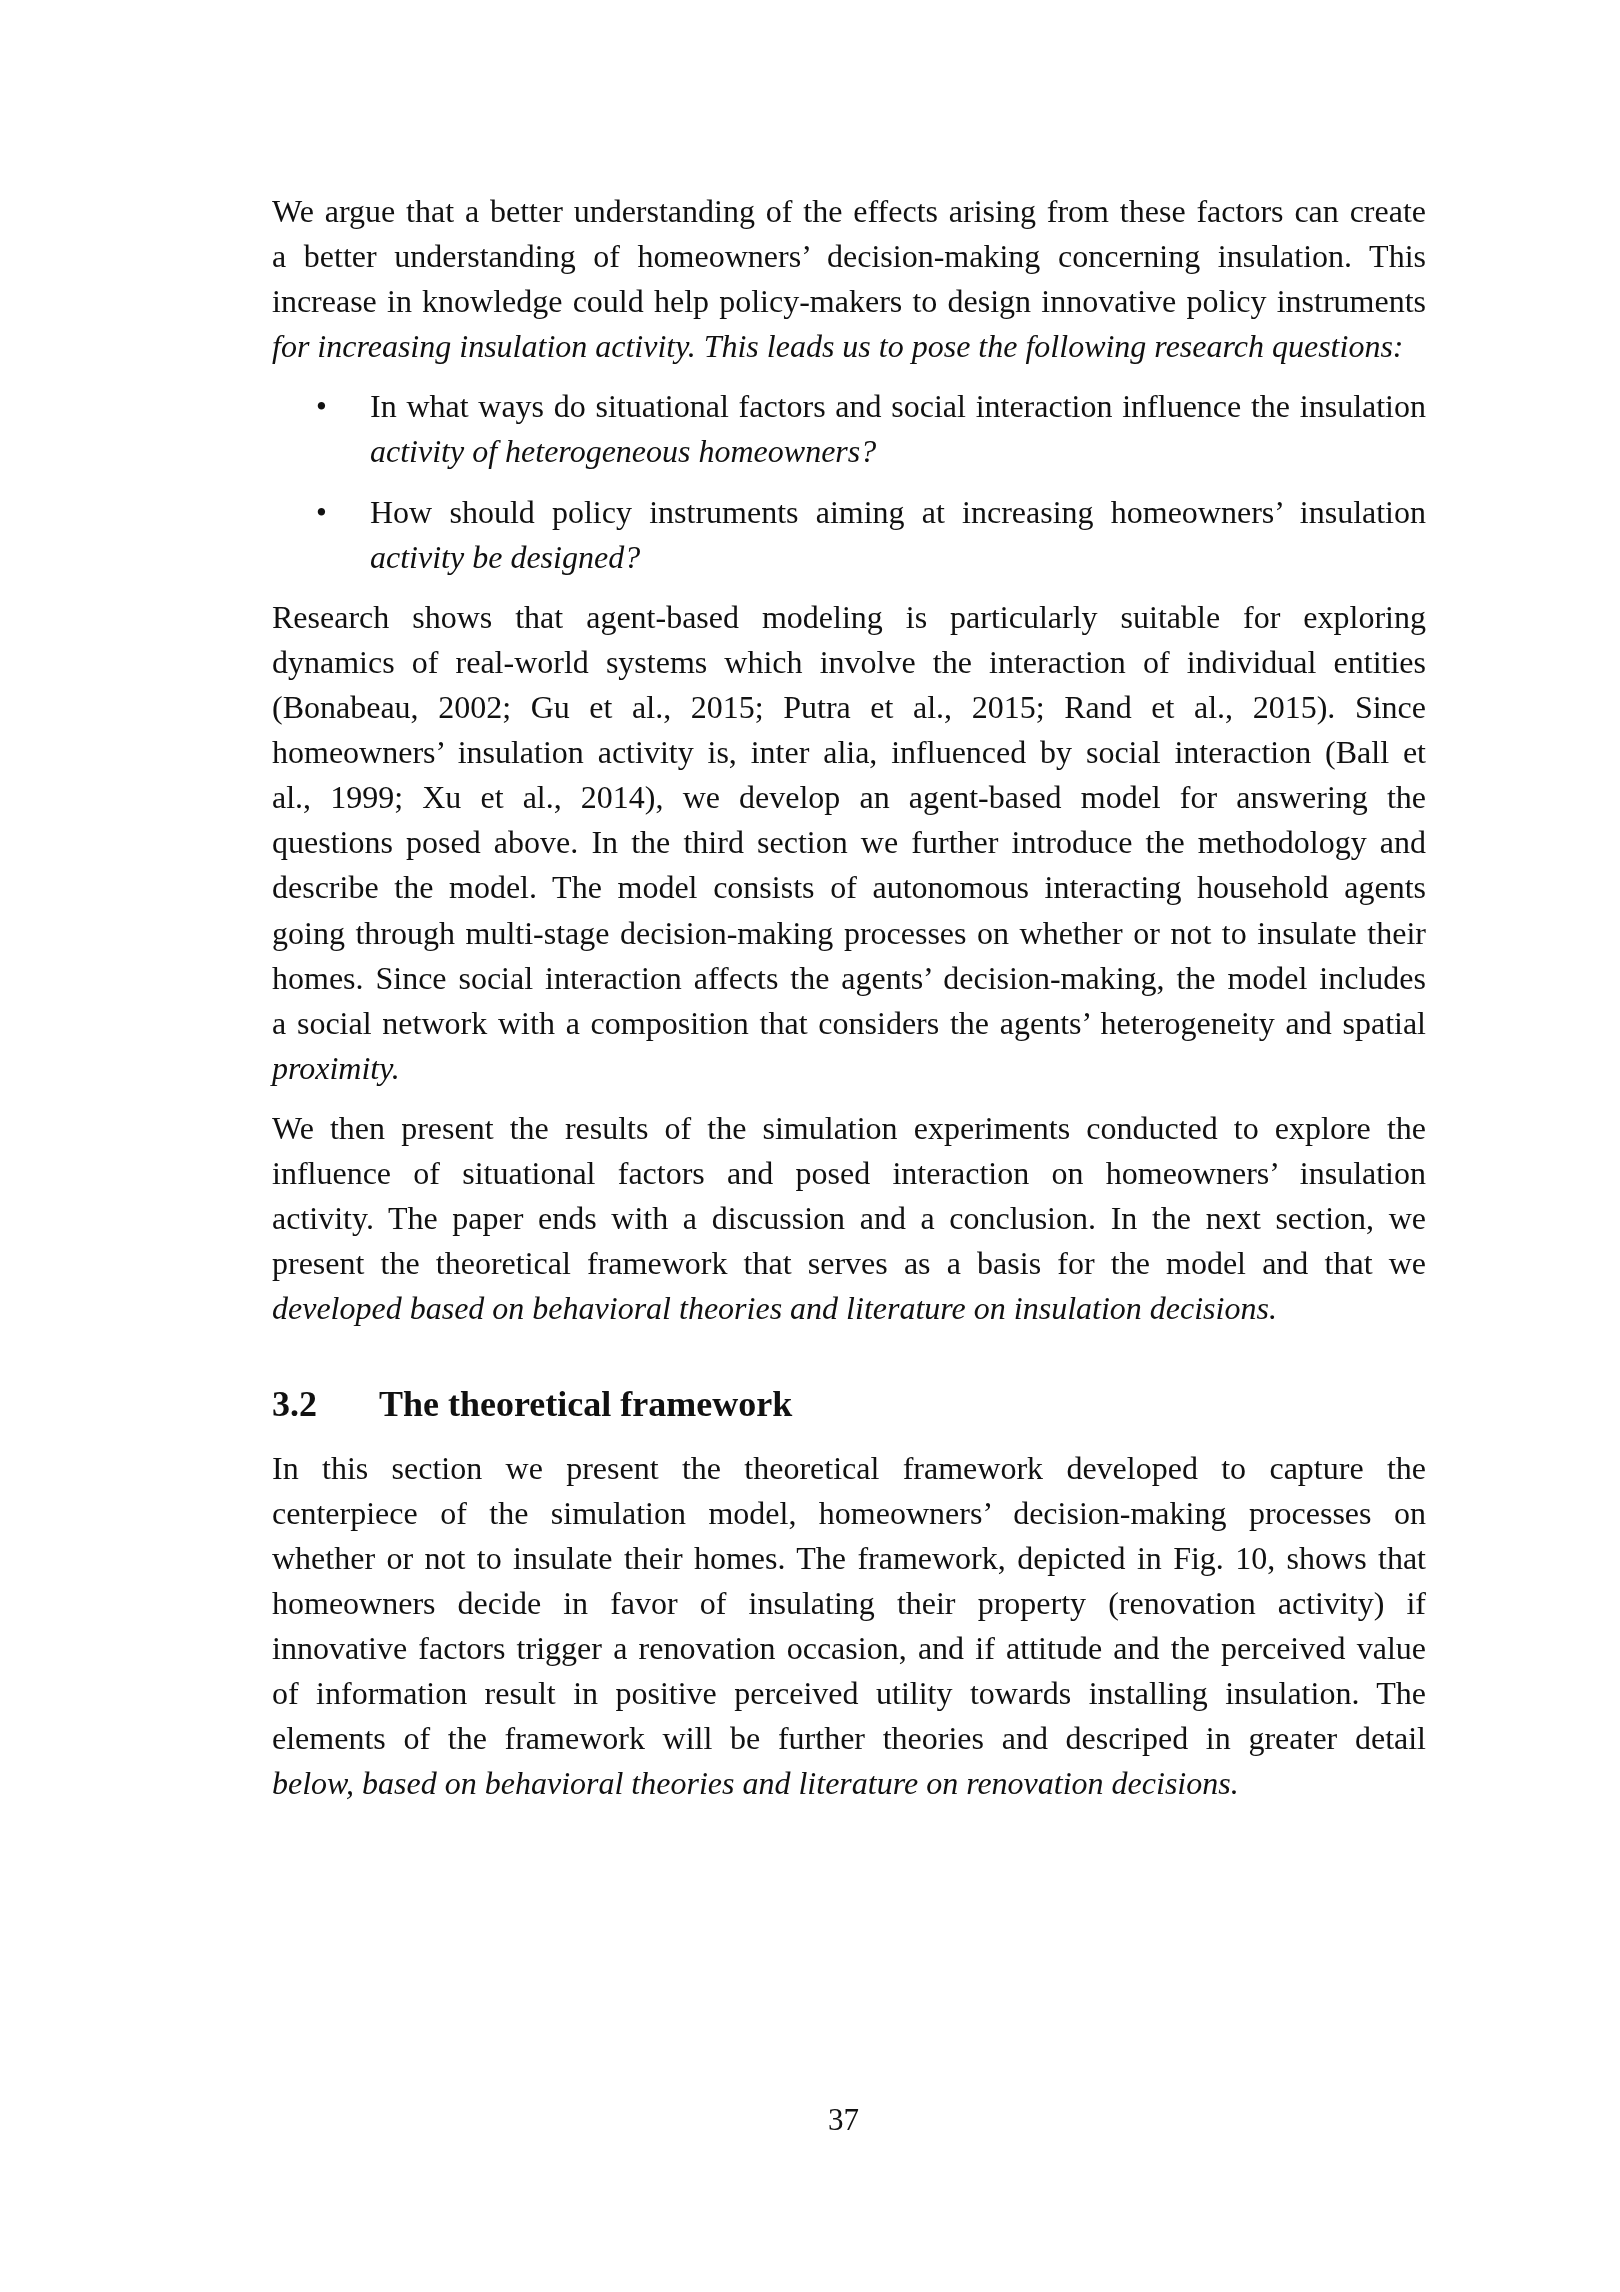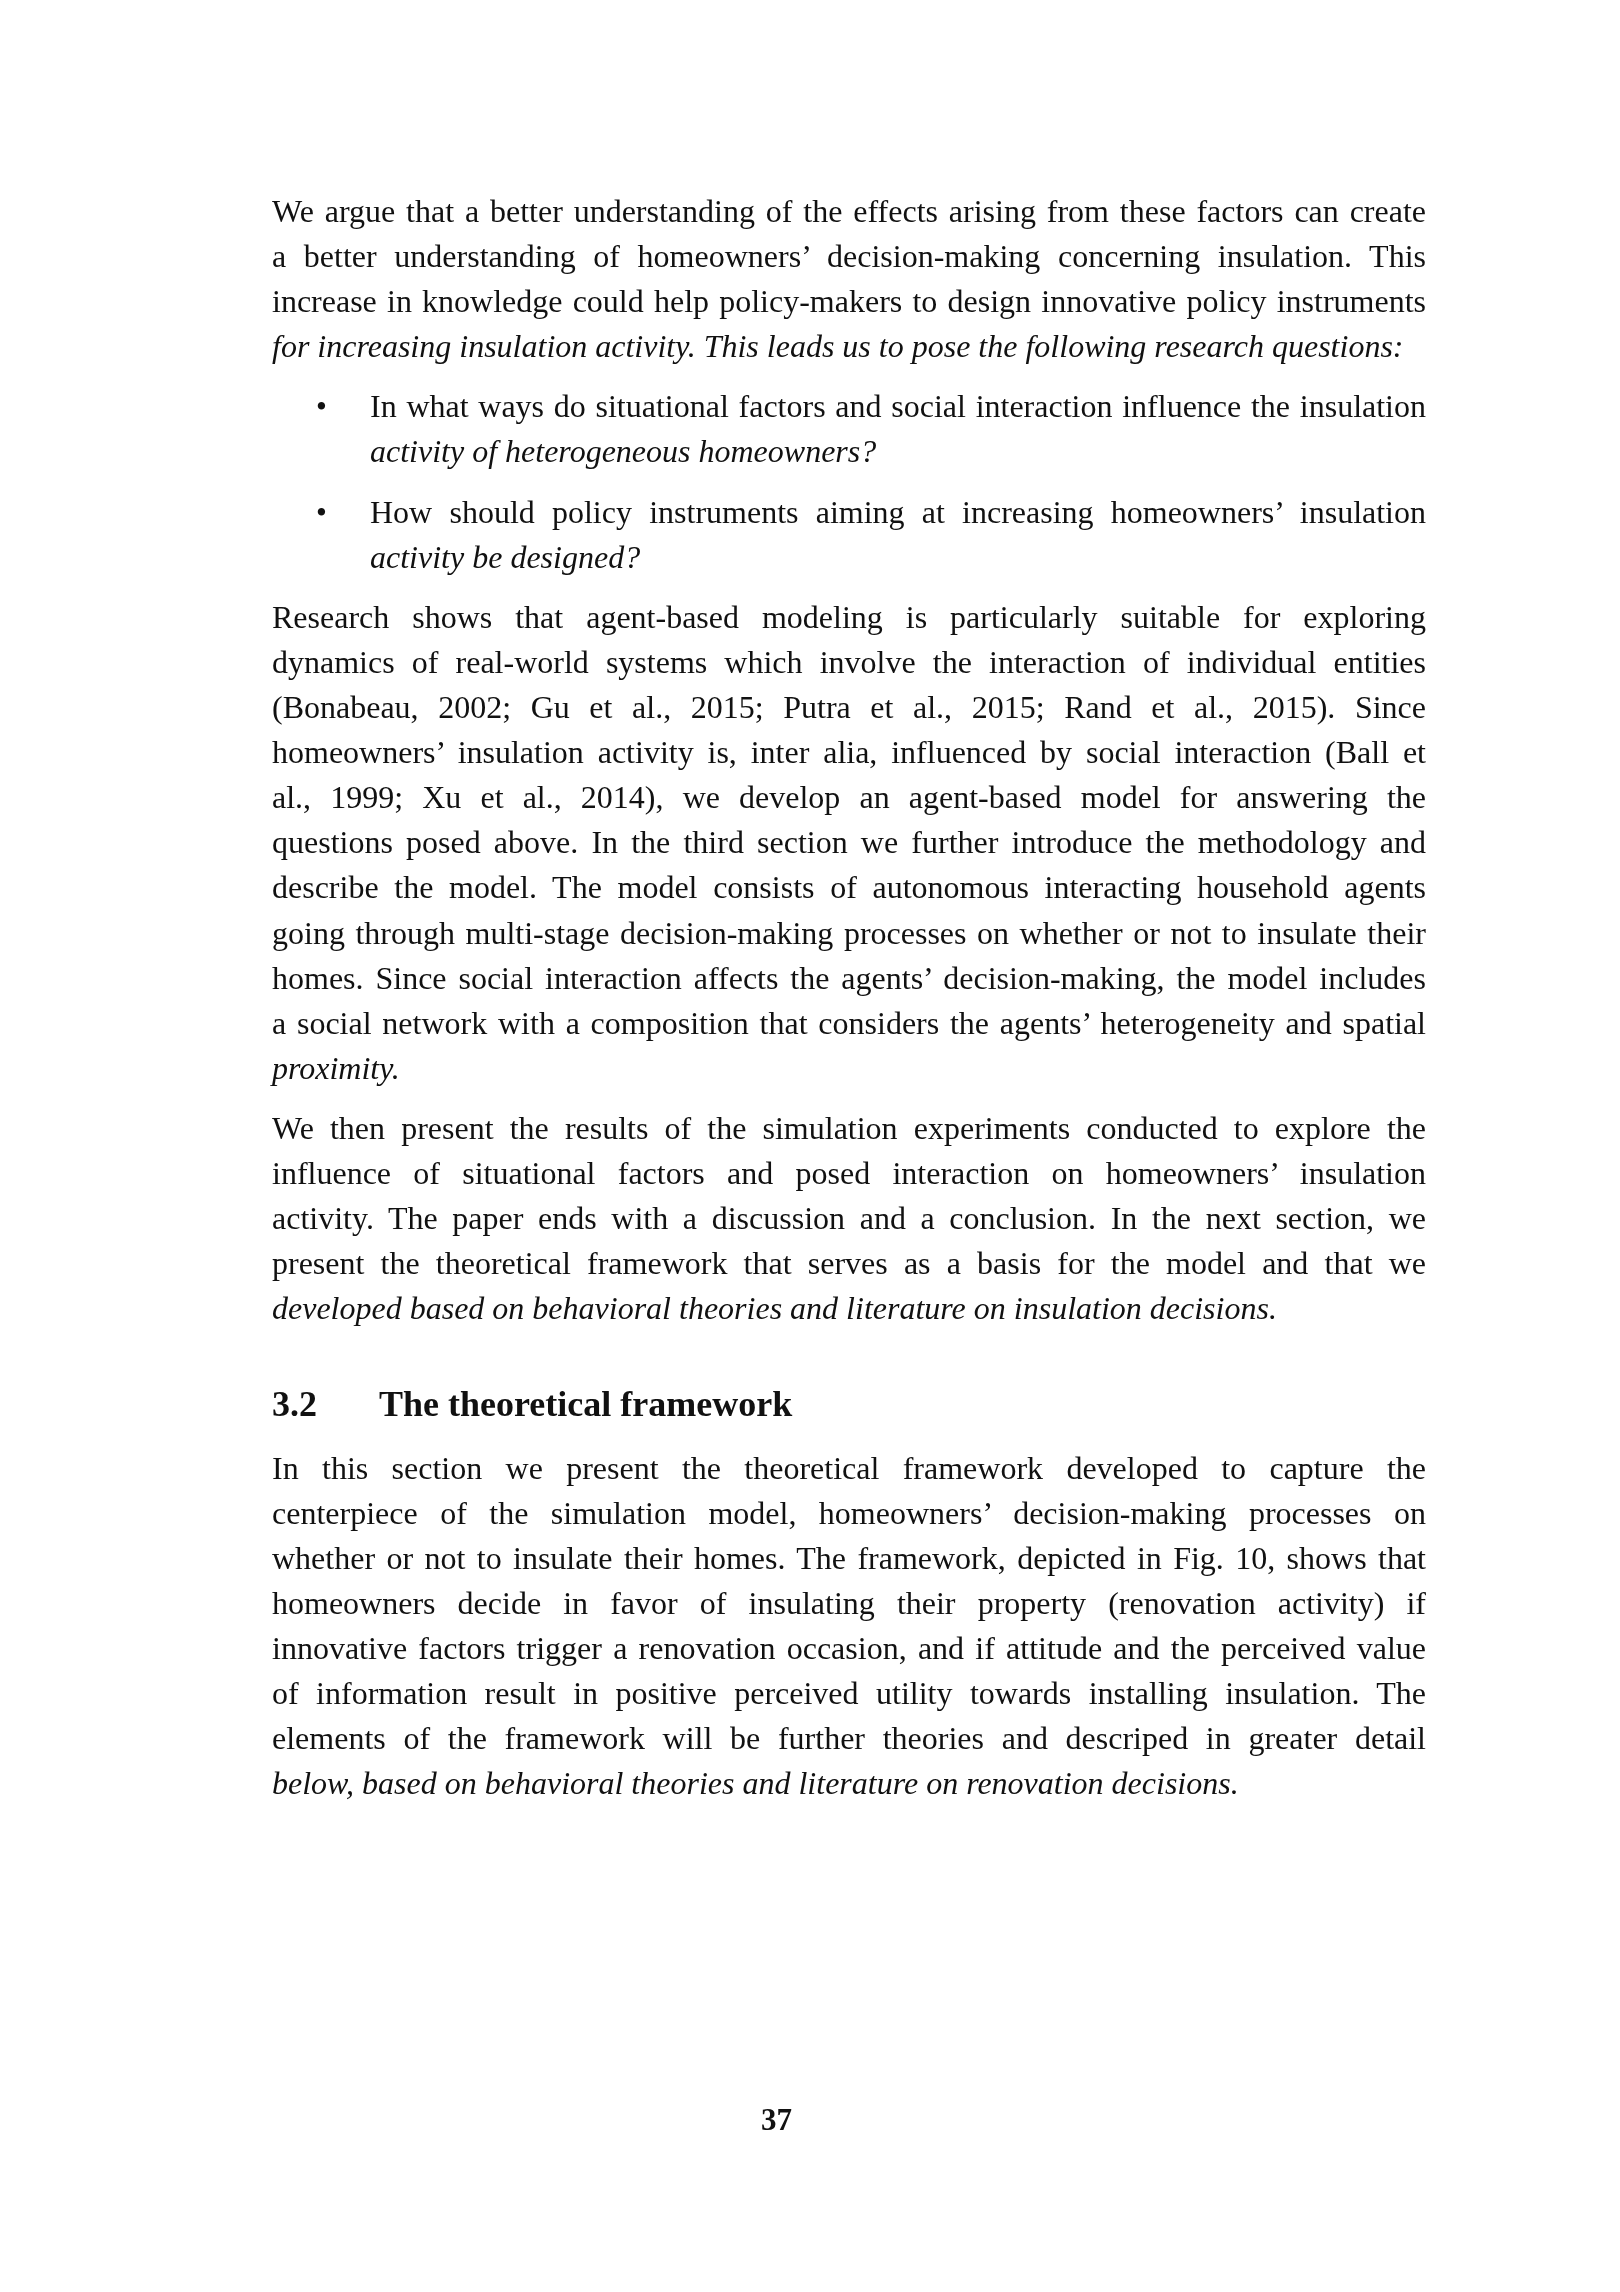--- a/index.html
+++ b/index.html
@@ -9,22 +9,22 @@
   .line { position: absolute; left: 272px; width: 1154px; height: 45px;
           font-size: 32px; line-height: 45px; white-space: nowrap;
           text-align: justify; text-align-last: justify; }
   .line.last { text-align-last: left; font-style: italic; }
   .line.item { left: 370px; width: 1056px; }
   .bullet { position: absolute; left: 316px; width: 29px; font-size: 31px; line-height: 45px; height: 45px; }
   .heading { position: absolute; left: 272px; height: 49px; line-height: 49px; font-size: 36px;
              font-weight: bold; white-space: nowrap; }
   .heading .num { position: absolute; left: 0; }
   .heading .title { position: absolute; left: 79px; margin-left: 28px; }
-  .pagenum { position: absolute; left: 761px; width: 98px; text-align: left; font-size: 31px;
-             font-weight: bold; line-height: 39px; height: 39px; }
+  .pagenum { position: absolute; left: 761px; width: 98px; text-align: right; font-size: 31px;
+             font-weight: normal; line-height: 39px; height: 39px; }
 </style>
 </head>
 <body>
 
 <div class="page">
 
   <div>
     <div class="line" style="top:189px">We argue that a better understanding of the effects arising from these factors can create</div>
     <div class="line" style="top:234px">a better understanding of homeowners’ decision-making concerning insulation. This</div>
     <div class="line" style="top:279px">increase in knowledge could help policy-makers to design innovative policy instruments</div>

